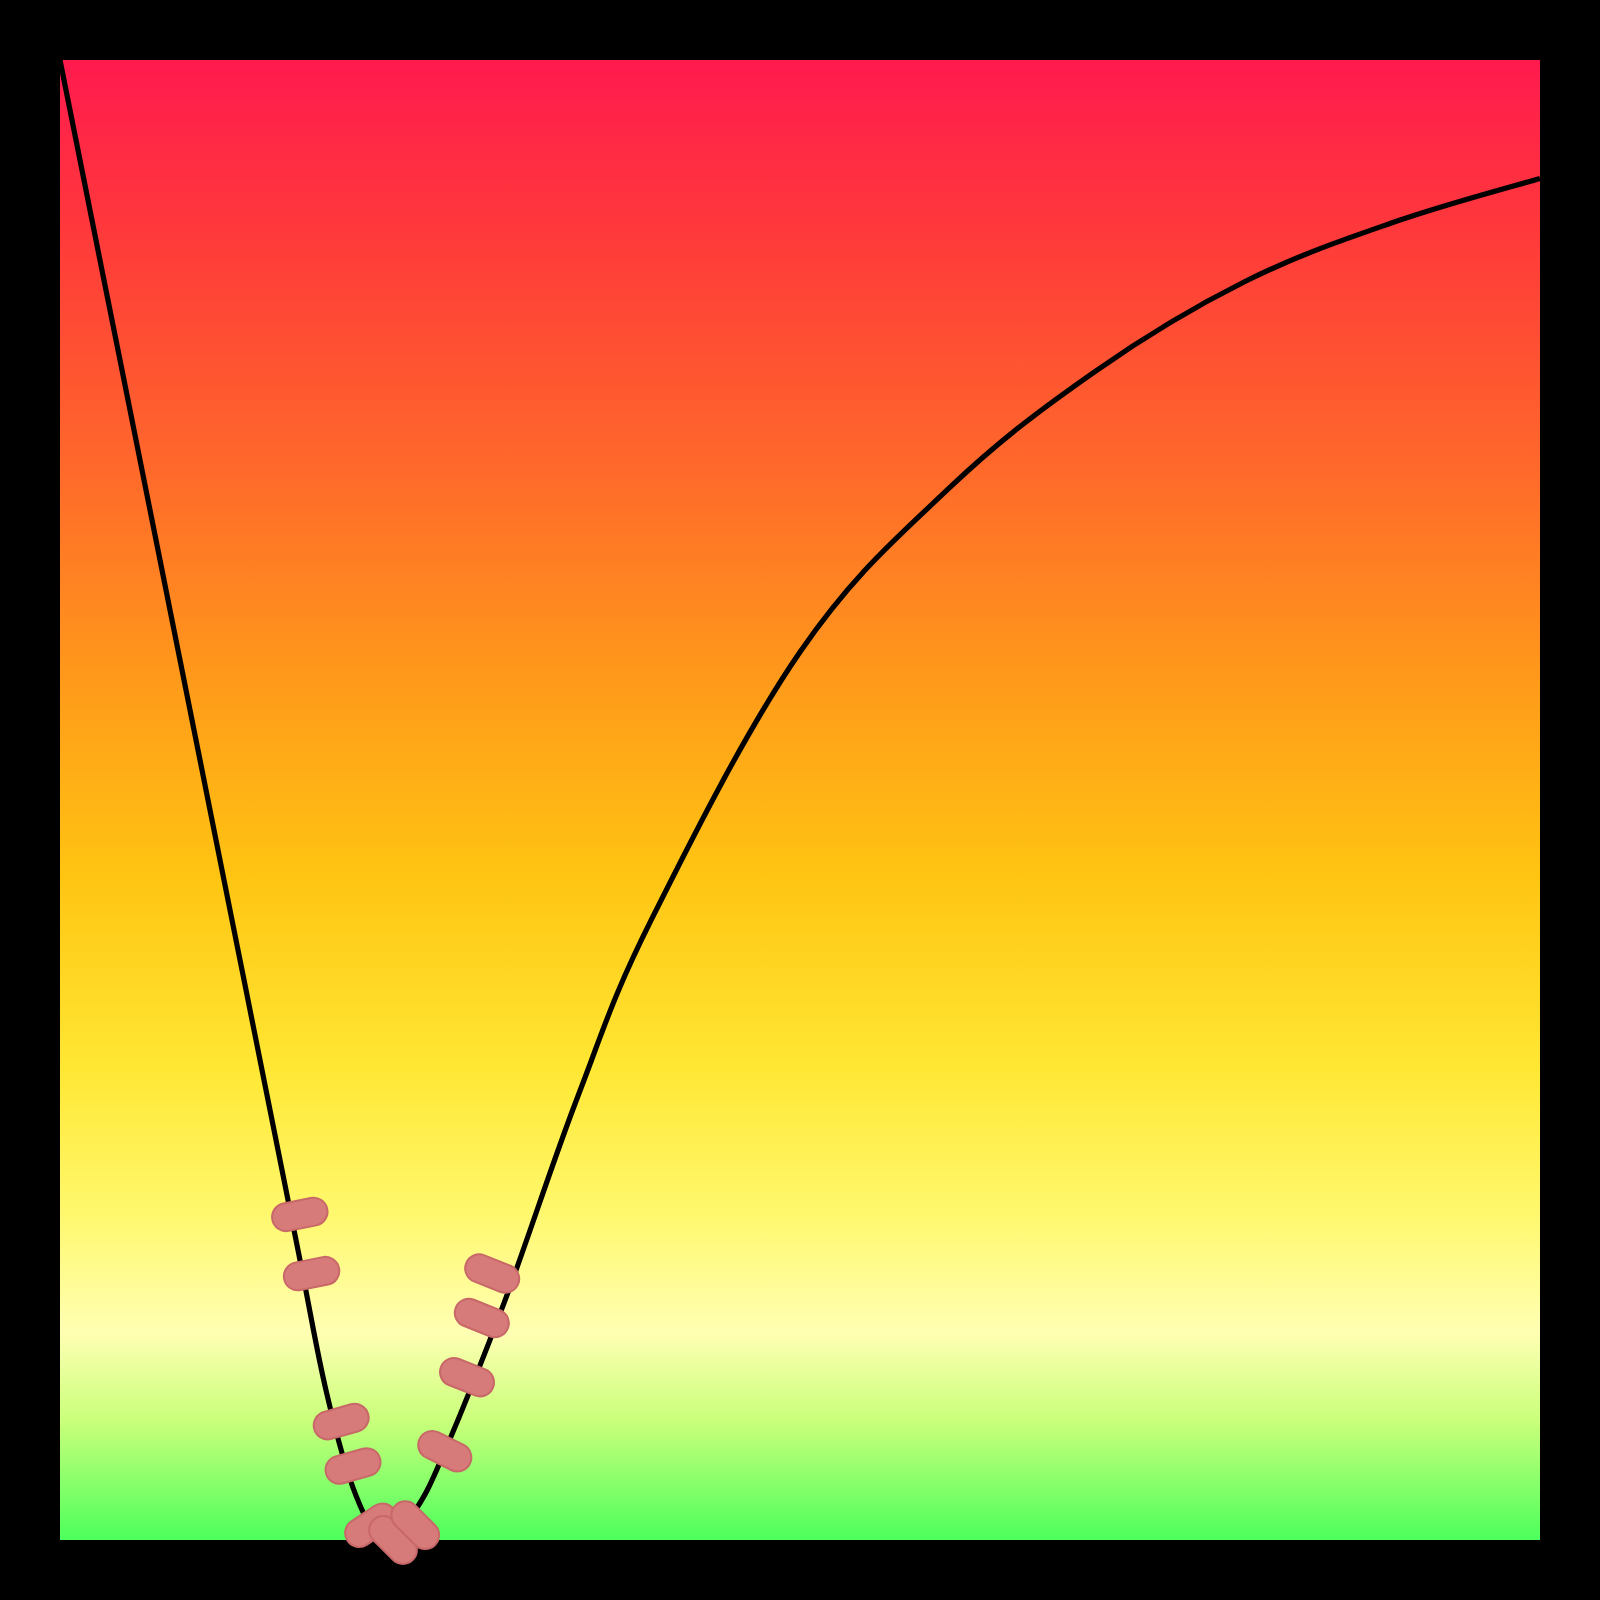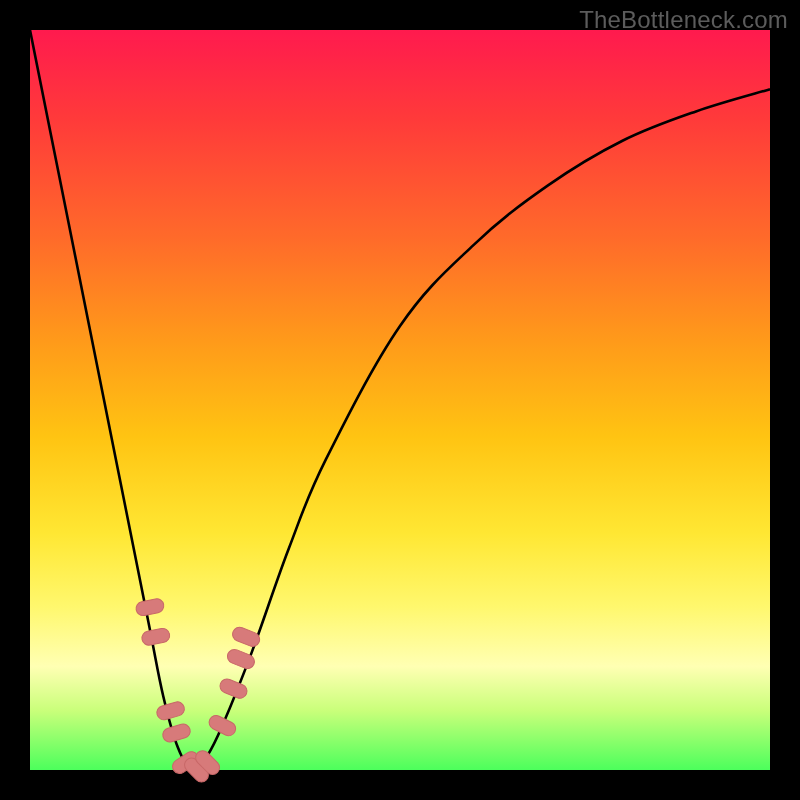--- a/index.html
+++ b/index.html
@@ -75,15 +75,14 @@
           <rect x="-7" y="-14" width="14" height="28" rx="7" ry="7" fill="#d77a7a" stroke="#c86868" stroke-width="1" transform="translate(177.6 732.6) rotate(-45.0)"></rect>
           <rect x="-7" y="-14" width="14" height="28" rx="7" ry="7" fill="#d77a7a" stroke="#c86868" stroke-width="1" transform="translate(192.4 695.6) rotate(-63.4)"></rect>
           <rect x="-7" y="-14" width="14" height="28" rx="7" ry="7" fill="#d77a7a" stroke="#c86868" stroke-width="1" transform="translate(203.5 658.6) rotate(-68.2)"></rect>
           <rect x="-7" y="-14" width="14" height="28" rx="7" ry="7" fill="#d77a7a" stroke="#c86868" stroke-width="1" transform="translate(210.9 629.0) rotate(-68.2)"></rect>
           <rect x="-7" y="-14" width="14" height="28" rx="7" ry="7" fill="#d77a7a" stroke="#c86868" stroke-width="1" transform="translate(216.1 606.8) rotate(-68.2)"></rect>
         </g>
     </svg>
 
   </div>
 
-  <div class="watermark">TheBottleneck.com</div>
 
 </div>
 
 </body></html>

